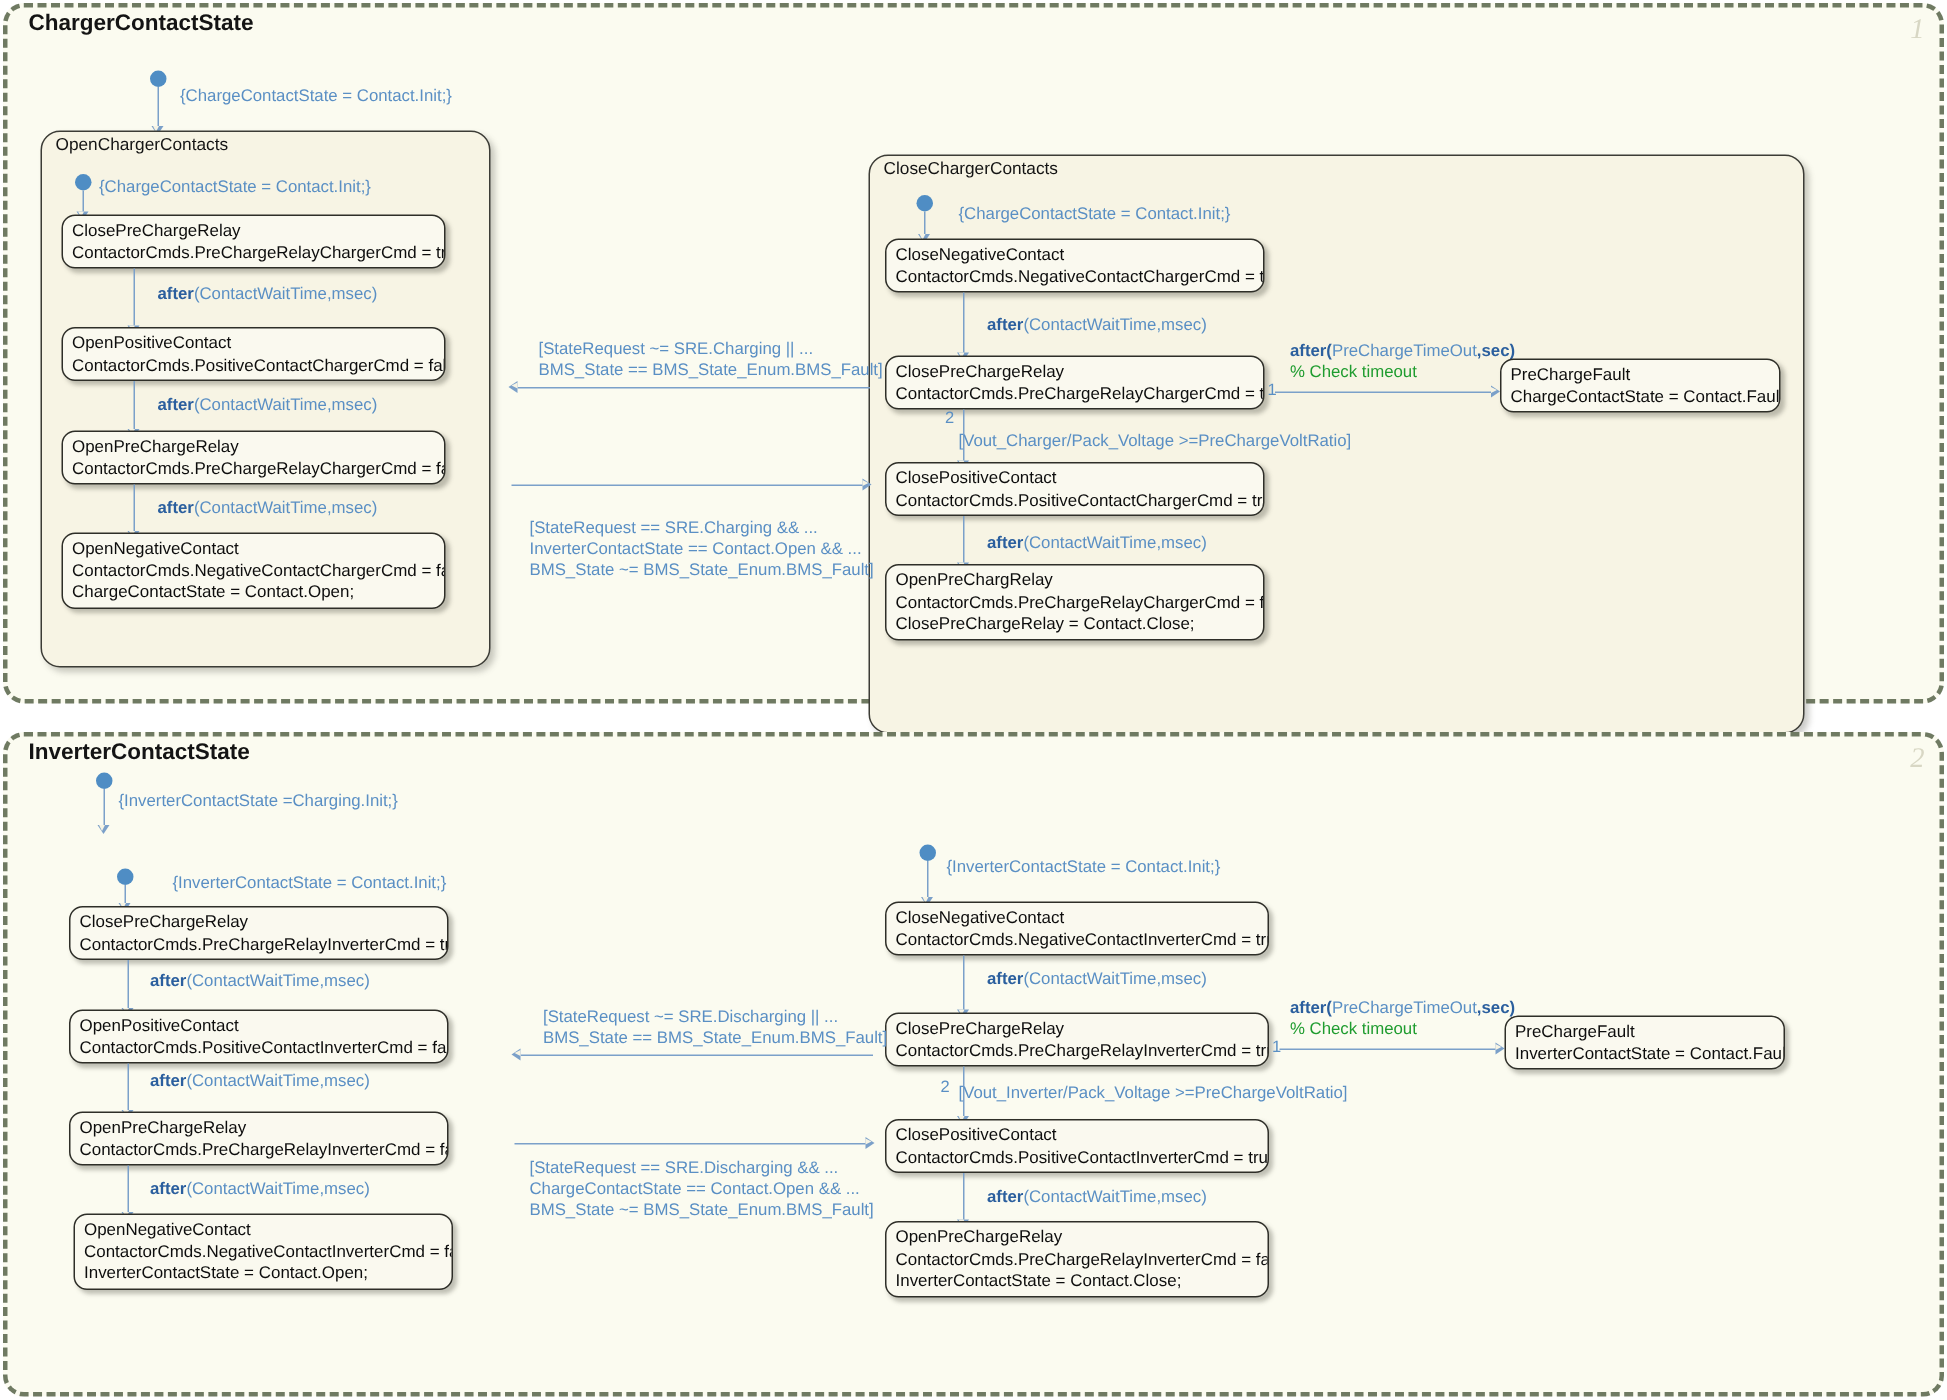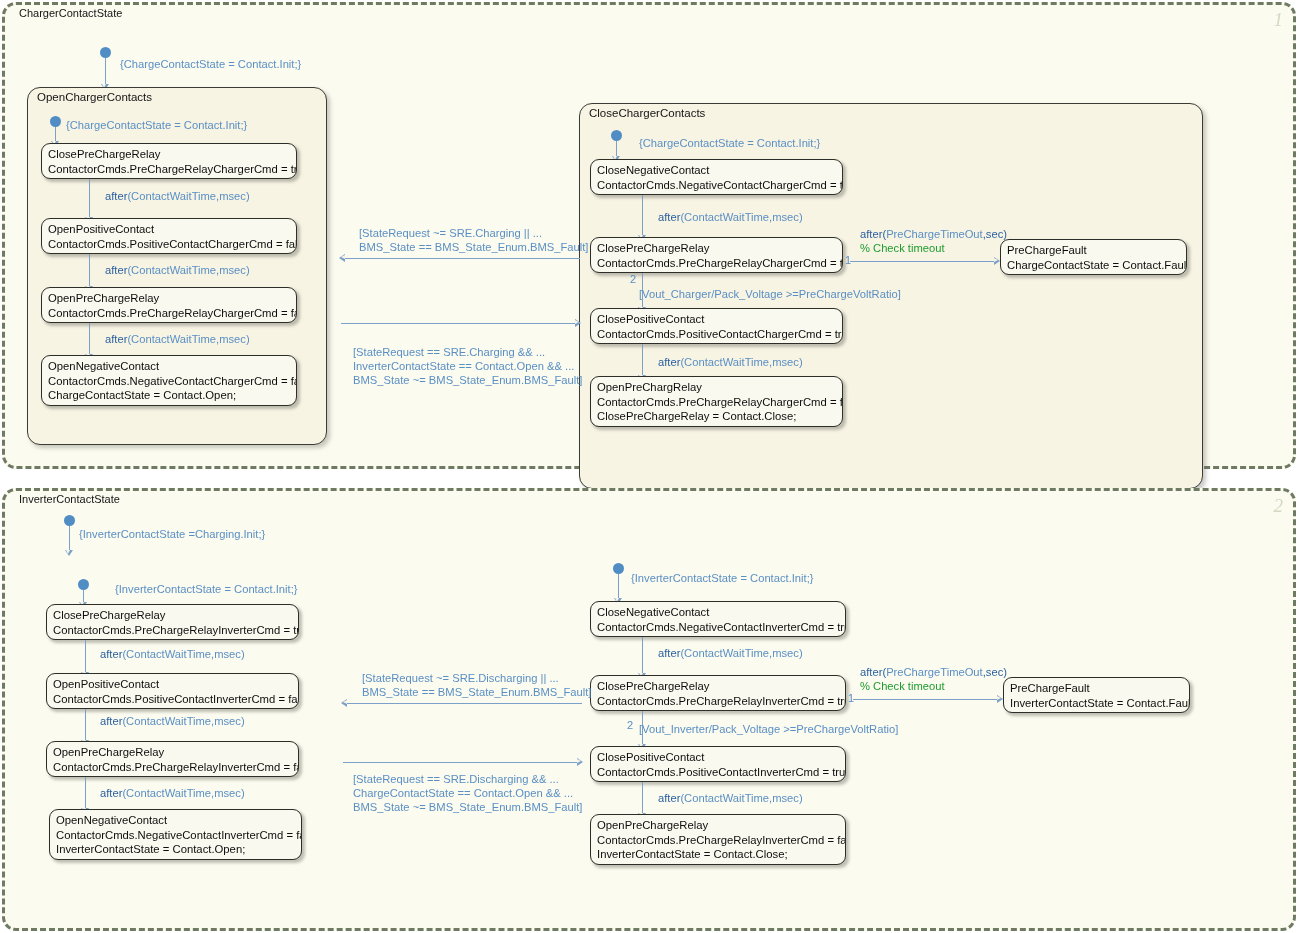--- a/index.html
+++ b/index.html
@@ -10,23 +10,24 @@
   .chart{
     position:absolute;
     background:#fbfbf0;
     border:3px dashed #6f7a62;
     border-radius:14px 14px 14px 14px;
     box-sizing:border-box;
   }
   .chart-title{
     position:absolute;
     left:14px; top:2px;
-    font-size:11px;
+    font-size:15px;
     color:#141414;
     white-space:nowrap;
+    font-weight:bold;
   }
   .chart-num{
     position:absolute;
     right:10px; top:4px;
     font-size:19px;
     font-style:italic;
     color:#d8d7c4;
     font-family:"Liberation Serif", serif;
   }
 
@@ -94,21 +95,21 @@
   .dot{position:absolute;width:11px;height:11px;border-radius:50%;background:#4f8dc4;}
 
   
   .lbl{
     position:absolute;
     font-size:11.2px;
     line-height:14.2px;
     color:#5a8fc4;
     white-space:nowrap;
   }
-  .lbl .kw{color:#2b5f9e;font-weight:normal;text-align:right;}
+  .lbl .kw{color:#2b5f9e;font-weight:bold;text-align:right;}
   .lbl .cmt{color:#1f9c2f;}
   .prio{
     position:absolute;
     font-size:11px;
     color:#5a8fc4;
   }
 </style>
 </head>
 <body>
 

